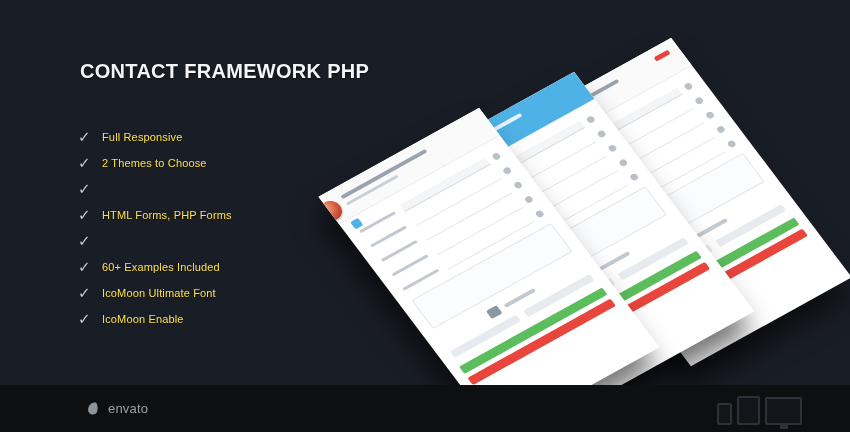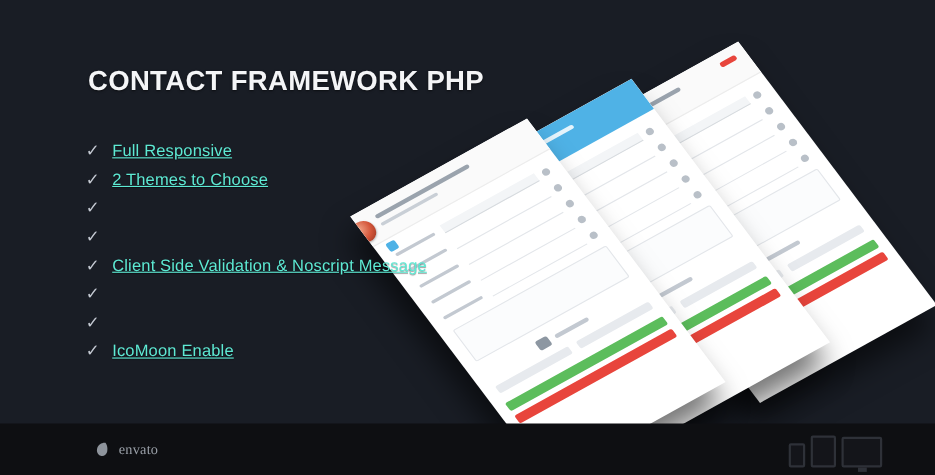--- a/index.html
+++ b/index.html
@@ -26,37 +26,36 @@
   .ray-e{width:200px;height:700px;background:#1d212a;left:292px;top:0;
          transform-origin:0 0;transform:rotate(258deg);}
   .ray-f{width:110px;height:700px;background:#232833;left:292px;top:0;
          transform-origin:0 0;transform:rotate(272deg);}
   .dark-right{position:absolute;left:430px;top:0;width:420px;height:432px;
               background:#191d25;}
 
   
   .title{
     position:absolute;left:80px;top:60px;
-    font-size:25px;font-weight:bold;letter-spacing:.3px;
+    font-size:20px;font-weight:bold;letter-spacing:.3px;
     color:#f4f5f7;
     text-shadow:0 1px 2px rgba(0,0,0,.55);
     white-space:nowrap;
   }
 
   
   .features{position:absolute;left:78px;top:124px;}
   .feat{height:26px;display:flex;align-items:center;}
   .feat .check{
     width:24px;font-size:15px;color:#c5cad3;line-height:1;
     font-family:"DejaVu Sans", sans-serif;
   }
   .feat .label{
-    font-size:15px;color:#5eead4;letter-spacing:.15px;white-space:nowrap;
+    font-size:11px;color:#fde047;letter-spacing:.15px;white-space:nowrap;
     text-shadow:0 1px 1px rgba(0,0,0,.4);
-    text-decoration:underline;
   }
 
   
   .mocks{position:absolute;left:0;top:0;width:850px;height:432px;}
   .screen{
     position:absolute;width:182px;height:300px;background:#ffffff;
     box-shadow:-14px 16px 26px rgba(0,0,0,.55);
     overflow:hidden;
     transform-origin:50% 50%;
   }
@@ -97,21 +96,21 @@
 
   .alert{height:9px;margin:0 10px 5px 10px;border-radius:2px;}
   .alert.ok{background:#5cbd5c;}
   .alert.err{background:#e8453c;}
 
   
   .footer{
     position:absolute;left:0;bottom:0;width:850px;height:47px;
     background:#0e0f12;display:flex;align-items:center;
   }
-  .fitem{display:flex;margin-left:26px;font-family:Liberation Serif, serif;}
+  .fitem{display:flex;margin-left:26px;}
   .fitem:first-child{margin-left:84px;}
   .fitem .ftxt{font-size:13px;color:#9aa0a8;margin-left:8px;letter-spacing:.2px;}
   .fico{width:16px;height:16px;display:flex;align-items:center;justify-content:center;color:#8e949c;}
   .fico svg{display:block;}
 
   .devices{position:absolute;right:48px;bottom:7px;display:flex;align-items:flex-end;gap:5px;}
   .dev{border:2px solid #2e3138;border-radius:2px;background:#14151a;}
   .dev.phone{width:11px;height:18px;border-radius:2px;}
   .dev.tablet{width:19px;height:25px;}
   .dev.desktop{width:33px;height:24px;position:relative;}
@@ -290,30 +289,32 @@
     </div>
     <div class="feat">
       <span class="check">✓</span>
       <span class="label">2 Themes to Choose</span>
     </div>
     <div class="feat">
       <span class="check">✓</span>
     </div>
     <div class="feat">
       <span class="check">✓</span>
-    </div>
-    <div class="feat">
-      <span class="check">✓</span>
-      <span class="label">Client Side Validation &amp; Noscript Message</span>
-    </div>
-    <div class="feat">
-      <span class="check">✓</span>
-    </div>
-    <div class="feat">
-      <span class="check">✓</span>
+      <span class="label">HTML Forms, PHP Forms</span>
+    </div>
+    <div class="feat">
+      <span class="check">✓</span>
+    </div>
+    <div class="feat">
+      <span class="check">✓</span>
+      <span class="label">60+ Examples Included</span>
+    </div>
+    <div class="feat">
+      <span class="check">✓</span>
+      <span class="label">IcoMoon Ultimate Font</span>
     </div>
     <div class="feat">
       <span class="check">✓</span>
       <span class="label">IcoMoon Enable</span>
     </div>
   </div>
 
   <div class="footer">
 
     <div class="fitem">

